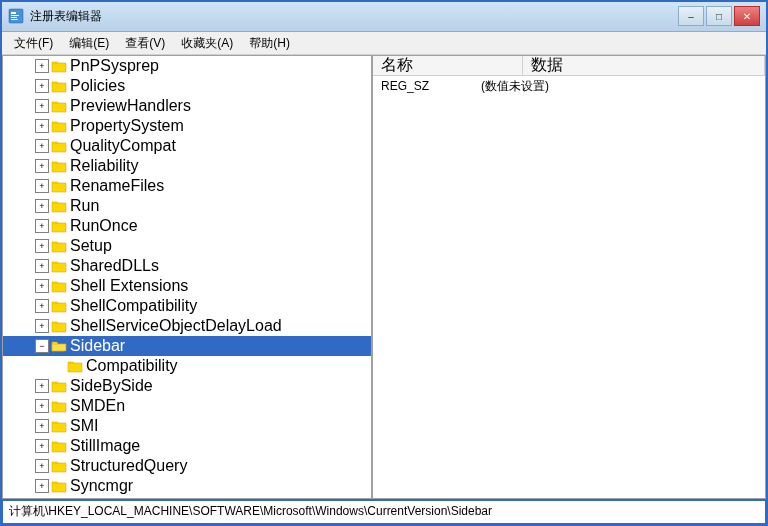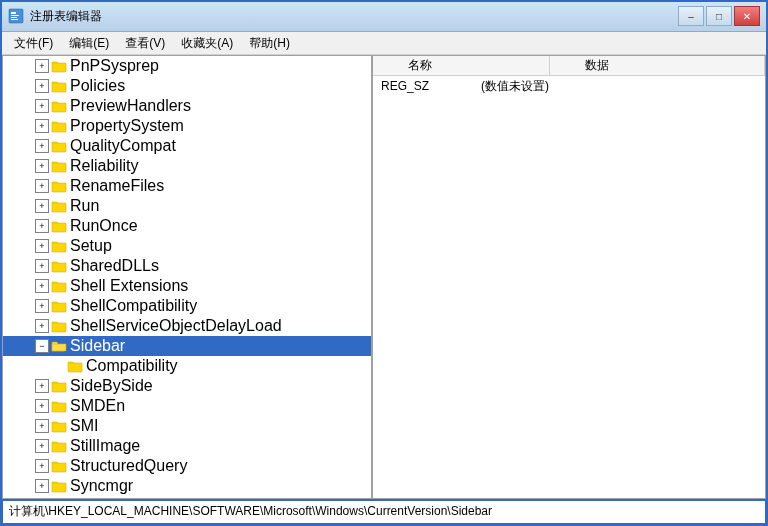--- a/index.html
+++ b/index.html
@@ -116,27 +116,26 @@
     
     .column-headers {
       display: flex;
       background: #f5f5f5;
       border-bottom: 1px solid #d0d0d0;
       height: 20px;
       align-items: center;
     }
     .col-header {
       padding: 0 8px;
-      font-size: 12px;
+      font-size: 16px;
       color: #000;
       border-right: 1px solid #d0d0d0;
       height: 100%;
       display: flex;
       align-items: center;
-      margin-left: 27px;
     }
     .col-name { width: 150px; }
     .col-type { width: 100px; }
     .col-data { flex: 1; }
 
     
     .reg-row {
       display: flex;
       align-items: center;
       height: 20px;

